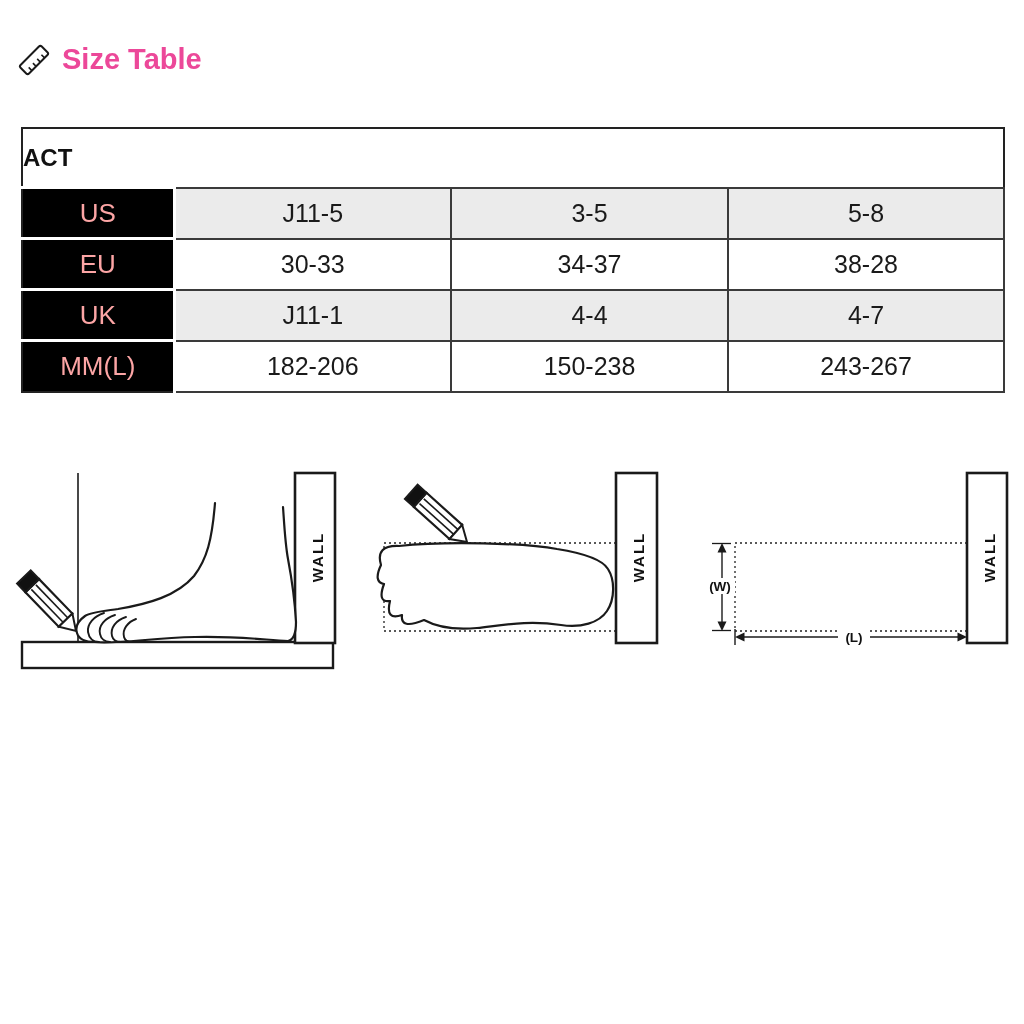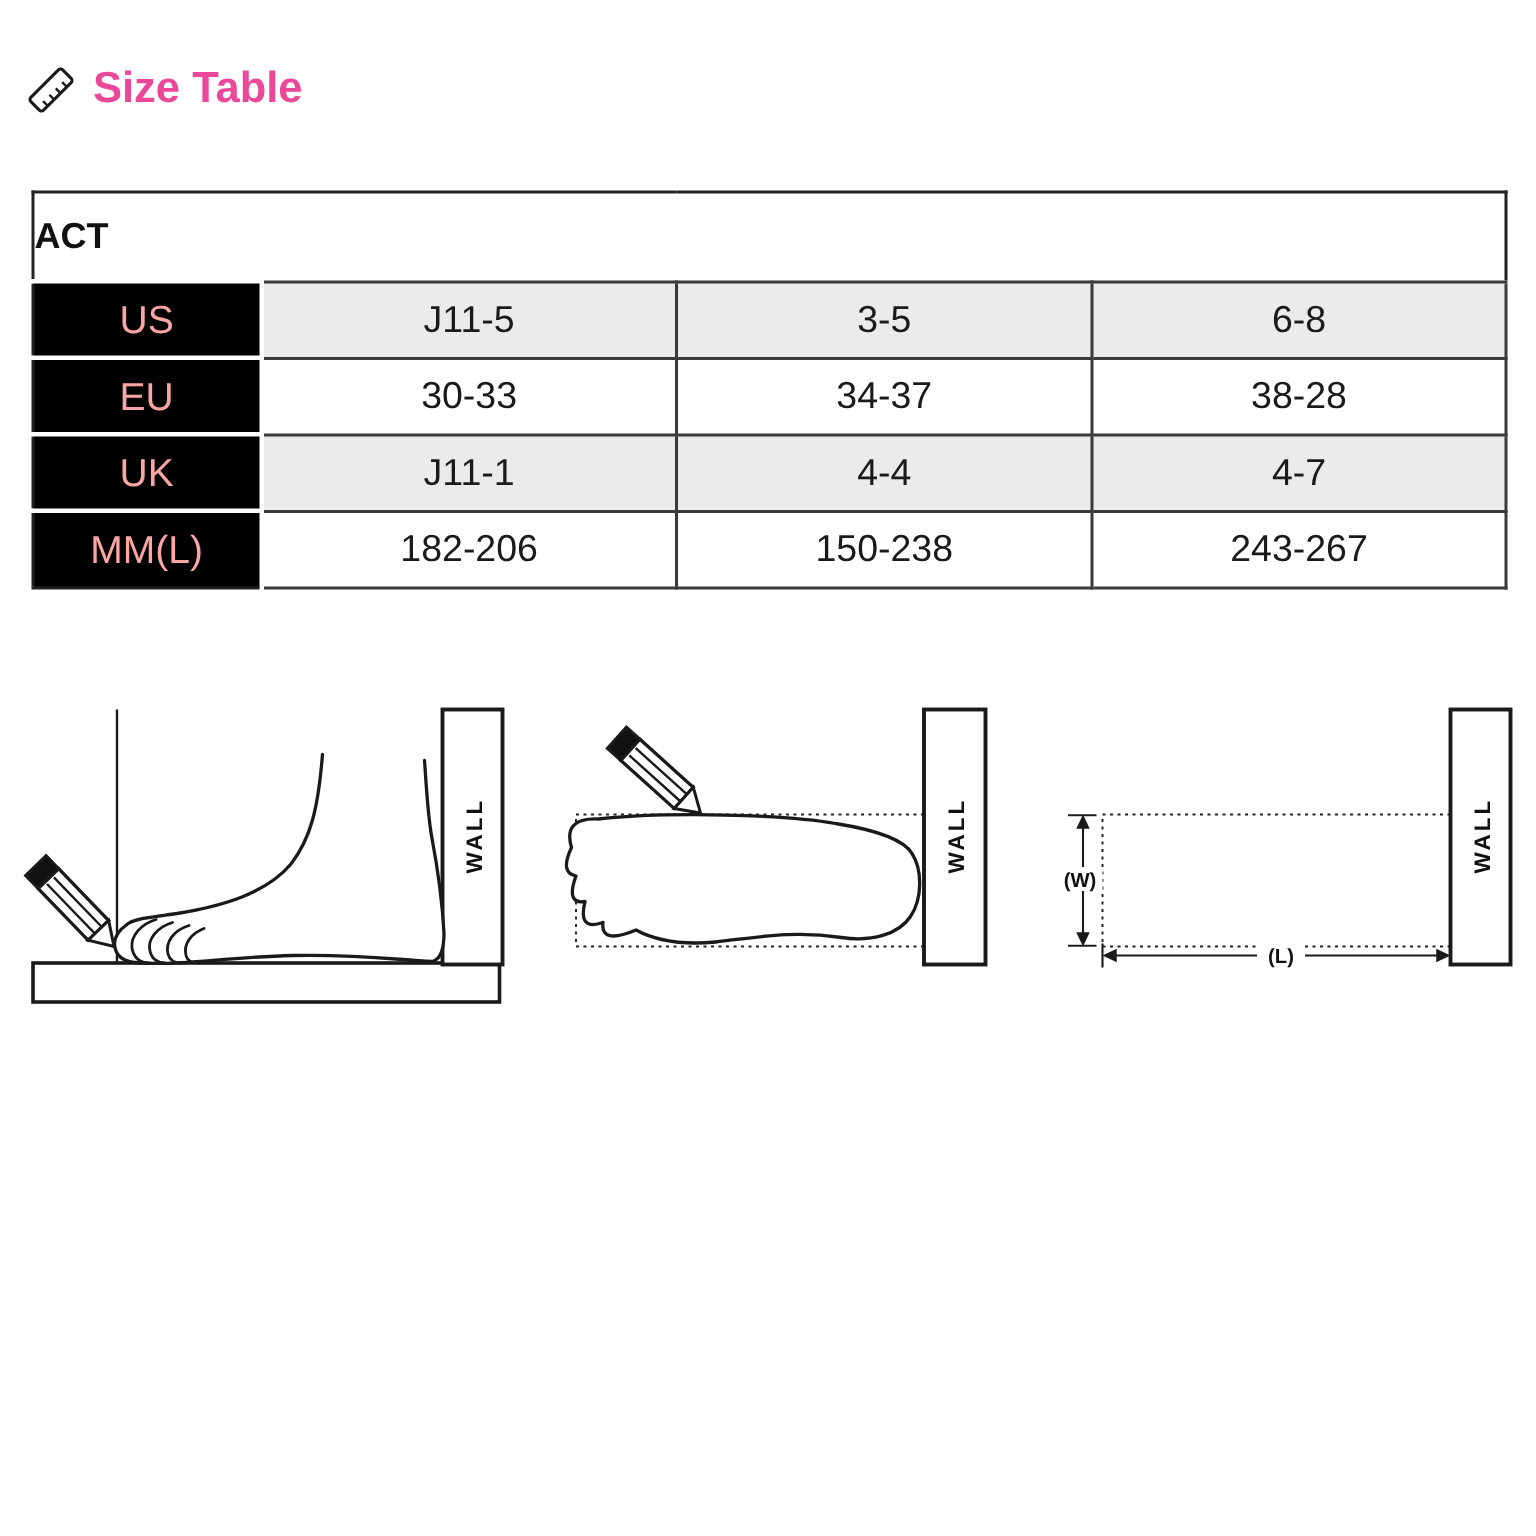--- a/index.html
+++ b/index.html
@@ -59,21 +59,21 @@
       <col style="width:276px">
     </colgroup>
   <tbody>
     <tr>
       <td class="hdr" colspan="4">ACT</td>
     </tr>
     <tr class="shaded">
       <td class="lbl">US</td>
       <td class="val">J11-5</td>
       <td class="val">3-5</td>
-      <td class="val">6-8</td>
+      <td class="val">5-8</td>
     </tr>
     <tr>
       <td class="lbl">EU</td>
       <td class="val">30-33</td>
       <td class="val">34-37</td>
       <td class="val">38-28</td>
     </tr>
     <tr class="shaded">
       <td class="lbl">UK</td>
       <td class="val">J11-1</td>

